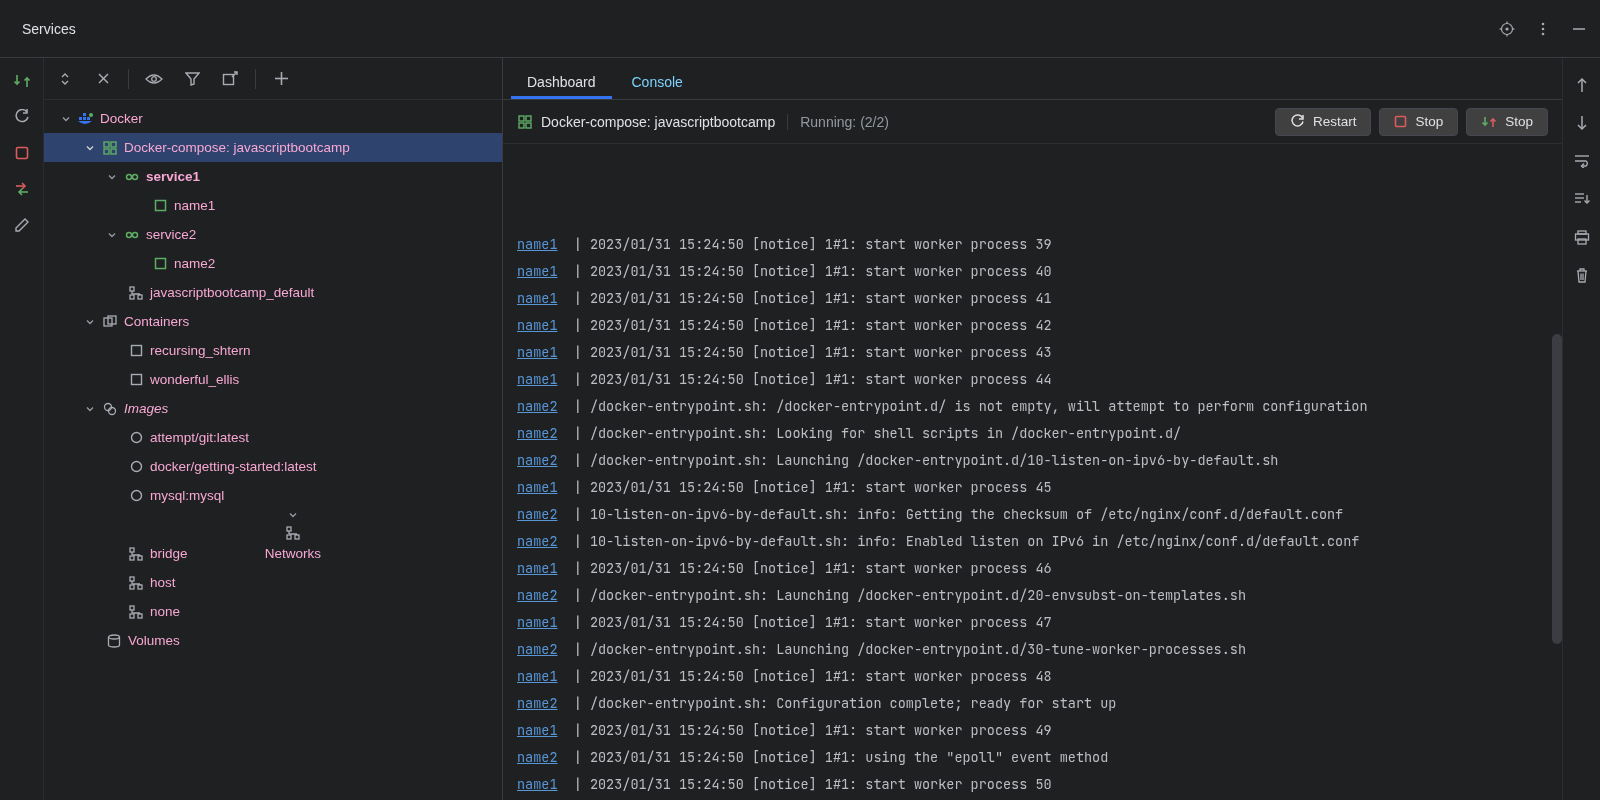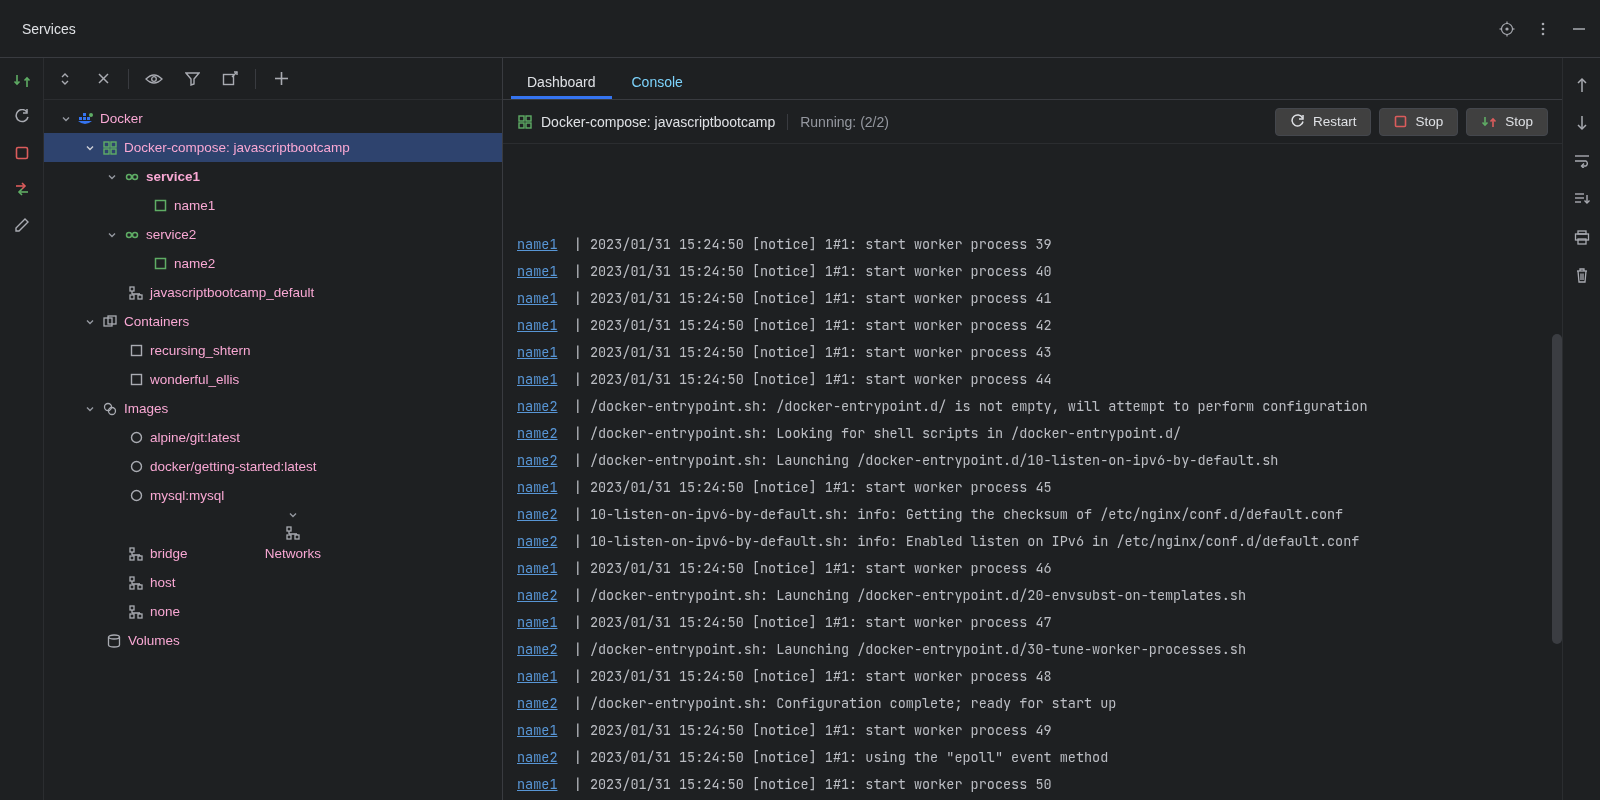--- a/index.html
+++ b/index.html
@@ -365,41 +365,41 @@
         <span class="tree-label">recursing_shtern</span>
       </div>
       <div class="tree-row" style="padding-left: 84px;">
         <span class="node-icon">
             <svg width="13" height="13" viewBox="0 0 13 13" fill="none" stroke="#a9abb2" stroke-width="1.4">
               <rect x="1.5" y="1.5" width="10" height="10"></rect>
             </svg>
           </span>
         <span class="tree-label">wonderful_ellis</span>
       </div>
-      <div class="tree-row" style="padding-left: 40px;">
+      <div class="tree-row" style="padding-left: 40px; font-style: italic;">
         <span class="arrow">
             <svg width="10" height="10" viewBox="0 0 10 10" fill="none" stroke="#9598a0" stroke-width="1.4">
               <path d="M2 3.5 L5 6.5 L8 3.5"></path>
             </svg>
           </span>
         <span class="node-icon">
             <svg width="14" height="14" viewBox="0 0 14 14" fill="none" stroke="#a9abb2" stroke-width="1.3">
               <circle cx="5" cy="5" r="3.5"></circle>
               <circle cx="9" cy="9" r="3.5"></circle>
             </svg>
           </span>
         <span class="tree-label">Images</span>
       </div>
       <div class="tree-row" style="padding-left: 84px;">
         <span class="node-icon">
             <svg width="13" height="13" viewBox="0 0 13 13" fill="none" stroke="#a9abb2" stroke-width="1.4">
               <circle cx="6.5" cy="6.5" r="5"></circle>
             </svg>
           </span>
-        <span class="tree-label">alpine/git:latest</span>
+        <span class="tree-label">attempt/git:latest</span>
       </div>
       <div class="tree-row" style="padding-left: 84px;">
         <span class="node-icon">
             <svg width="13" height="13" viewBox="0 0 13 13" fill="none" stroke="#a9abb2" stroke-width="1.4">
               <circle cx="6.5" cy="6.5" r="5"></circle>
             </svg>
           </span>
         <span class="tree-label">docker/getting-started:latest</span>
       </div>
       <div class="tree-row" style="padding-left: 84px;">

